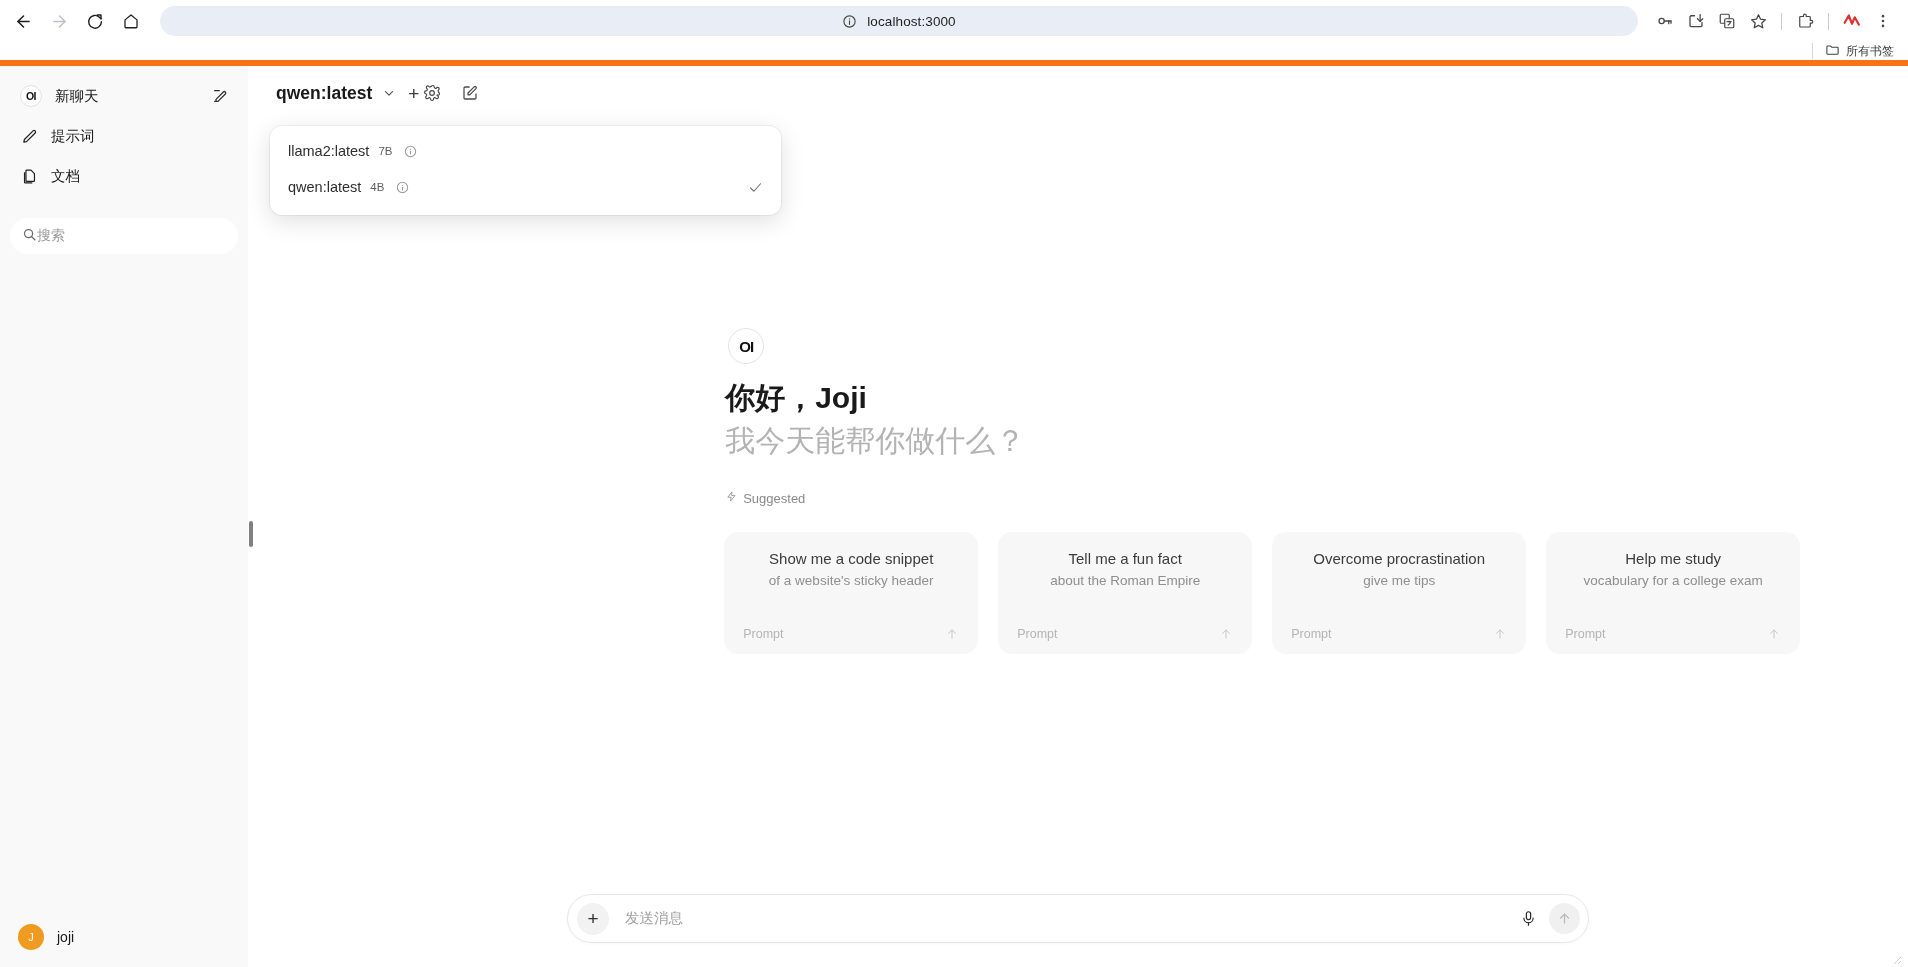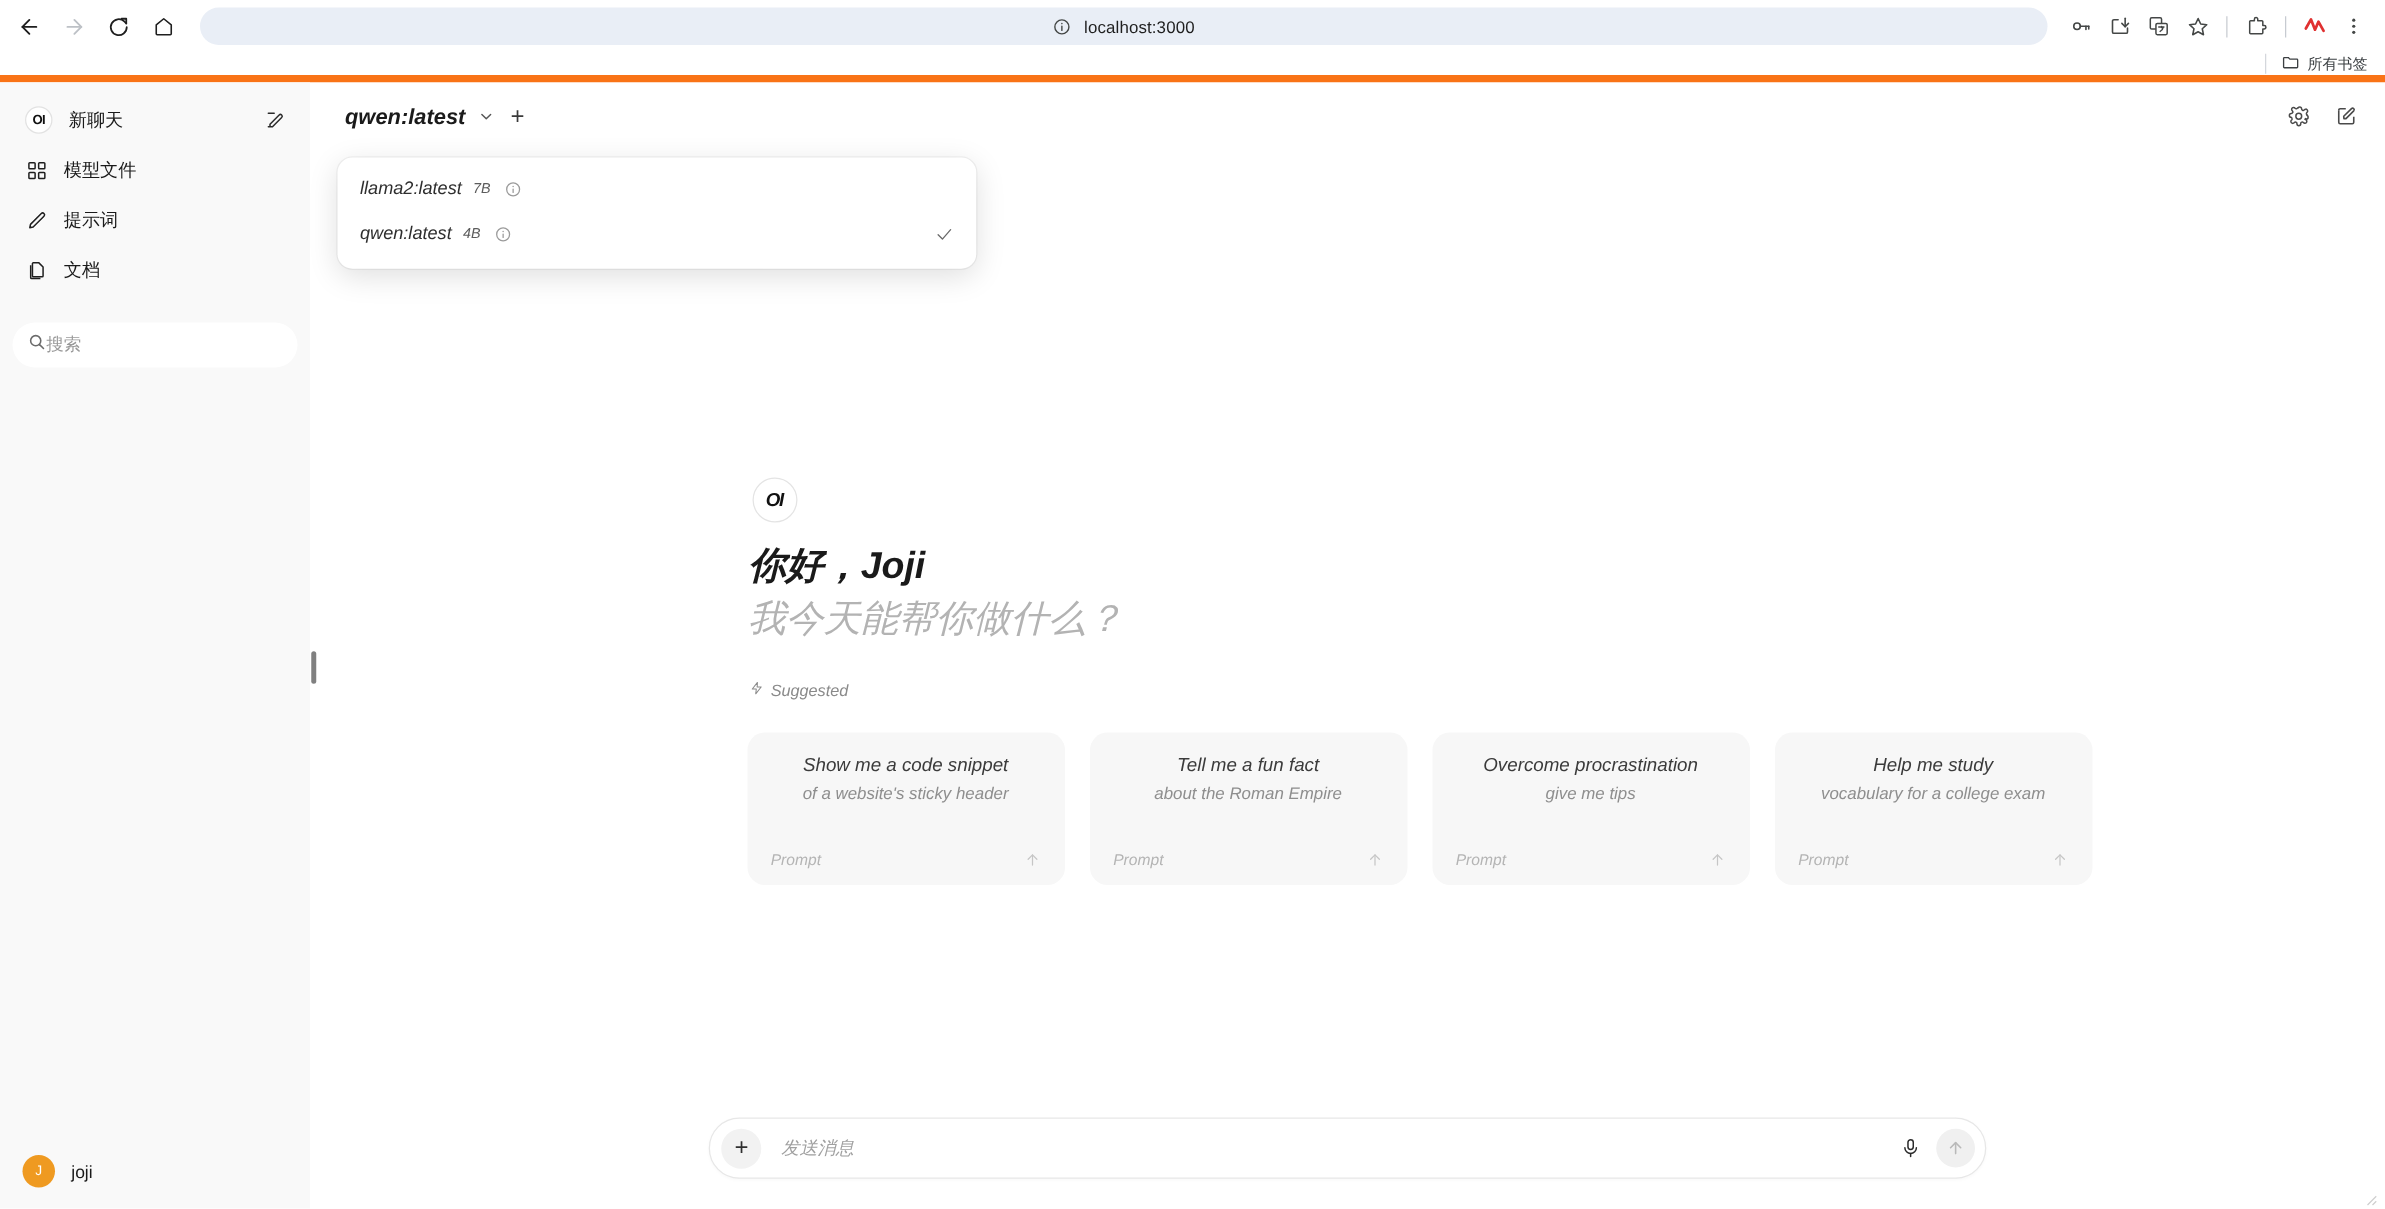--- a/index.html
+++ b/index.html
@@ -104,21 +104,21 @@
 
   .collapse-handle {
     position:absolute; right:-5px; top:455px;
     width: 4px; height: 26px; border-radius: 3px;
     background: #808080;
   }
 
   
   .main {
     flex: 1; height: 100%; position: relative;
-    display: flex; flex-direction: column; overflow: hidden; font-style: italic;
+    display: flex; flex-direction: row; overflow: hidden;
   }
   .main-header {
     height: 54px; display:flex; align-items:center;
     padding: 0 22px 0 22px; flex:none;
   }
   .model-pick {
     display:flex; align-items:center; gap:10px;
     font-size: 17.5px; font-weight: 700; color: #1a1a1a;
     padding: 4px 6px; border-radius: 8px;
   }
@@ -339,31 +339,20 @@
       <span class="brandmark">OI</span>
       <span class="label">新聊天</span>
       <span class="trail">
         <svg width="16" height="16" viewBox="0 0 24 24" fill="none" stroke="currentColor" stroke-width="1.8" stroke-linecap="round" stroke-linejoin="round">
             <path d="M4 20h5l11-11a2.1 2.1 0 0 0-3-3L6 17v3z"></path>
             <path d="M4 4h7"></path>
           </svg>
       </span>
     </div>
 
-    <div class="side-row">
-      <span class="ico">
-        <svg width="17" height="17" viewBox="0 0 24 24" fill="none" stroke="currentColor" stroke-width="1.7">
-            <rect x="3" y="3" width="7" height="7" rx="1"></rect>
-            <rect x="14" y="3" width="7" height="7" rx="1"></rect>
-            <rect x="3" y="14" width="7" height="7" rx="1"></rect>
-            <rect x="14" y="14" width="7" height="7" rx="1"></rect>
-          </svg>
-      </span>
-      <span class="label">模型文件</span>
-    </div>
 
     <div class="side-row">
       <span class="ico">
         <svg width="17" height="17" viewBox="0 0 24 24" fill="none" stroke="currentColor" stroke-width="1.7" stroke-linecap="round" stroke-linejoin="round">
             <path d="M4 20l3.8-.8L20 7a2.1 2.1 0 0 0-3-3L4.8 16.2z"></path>
           </svg>
       </span>
       <span class="label">提示词</span>
     </div>
 

